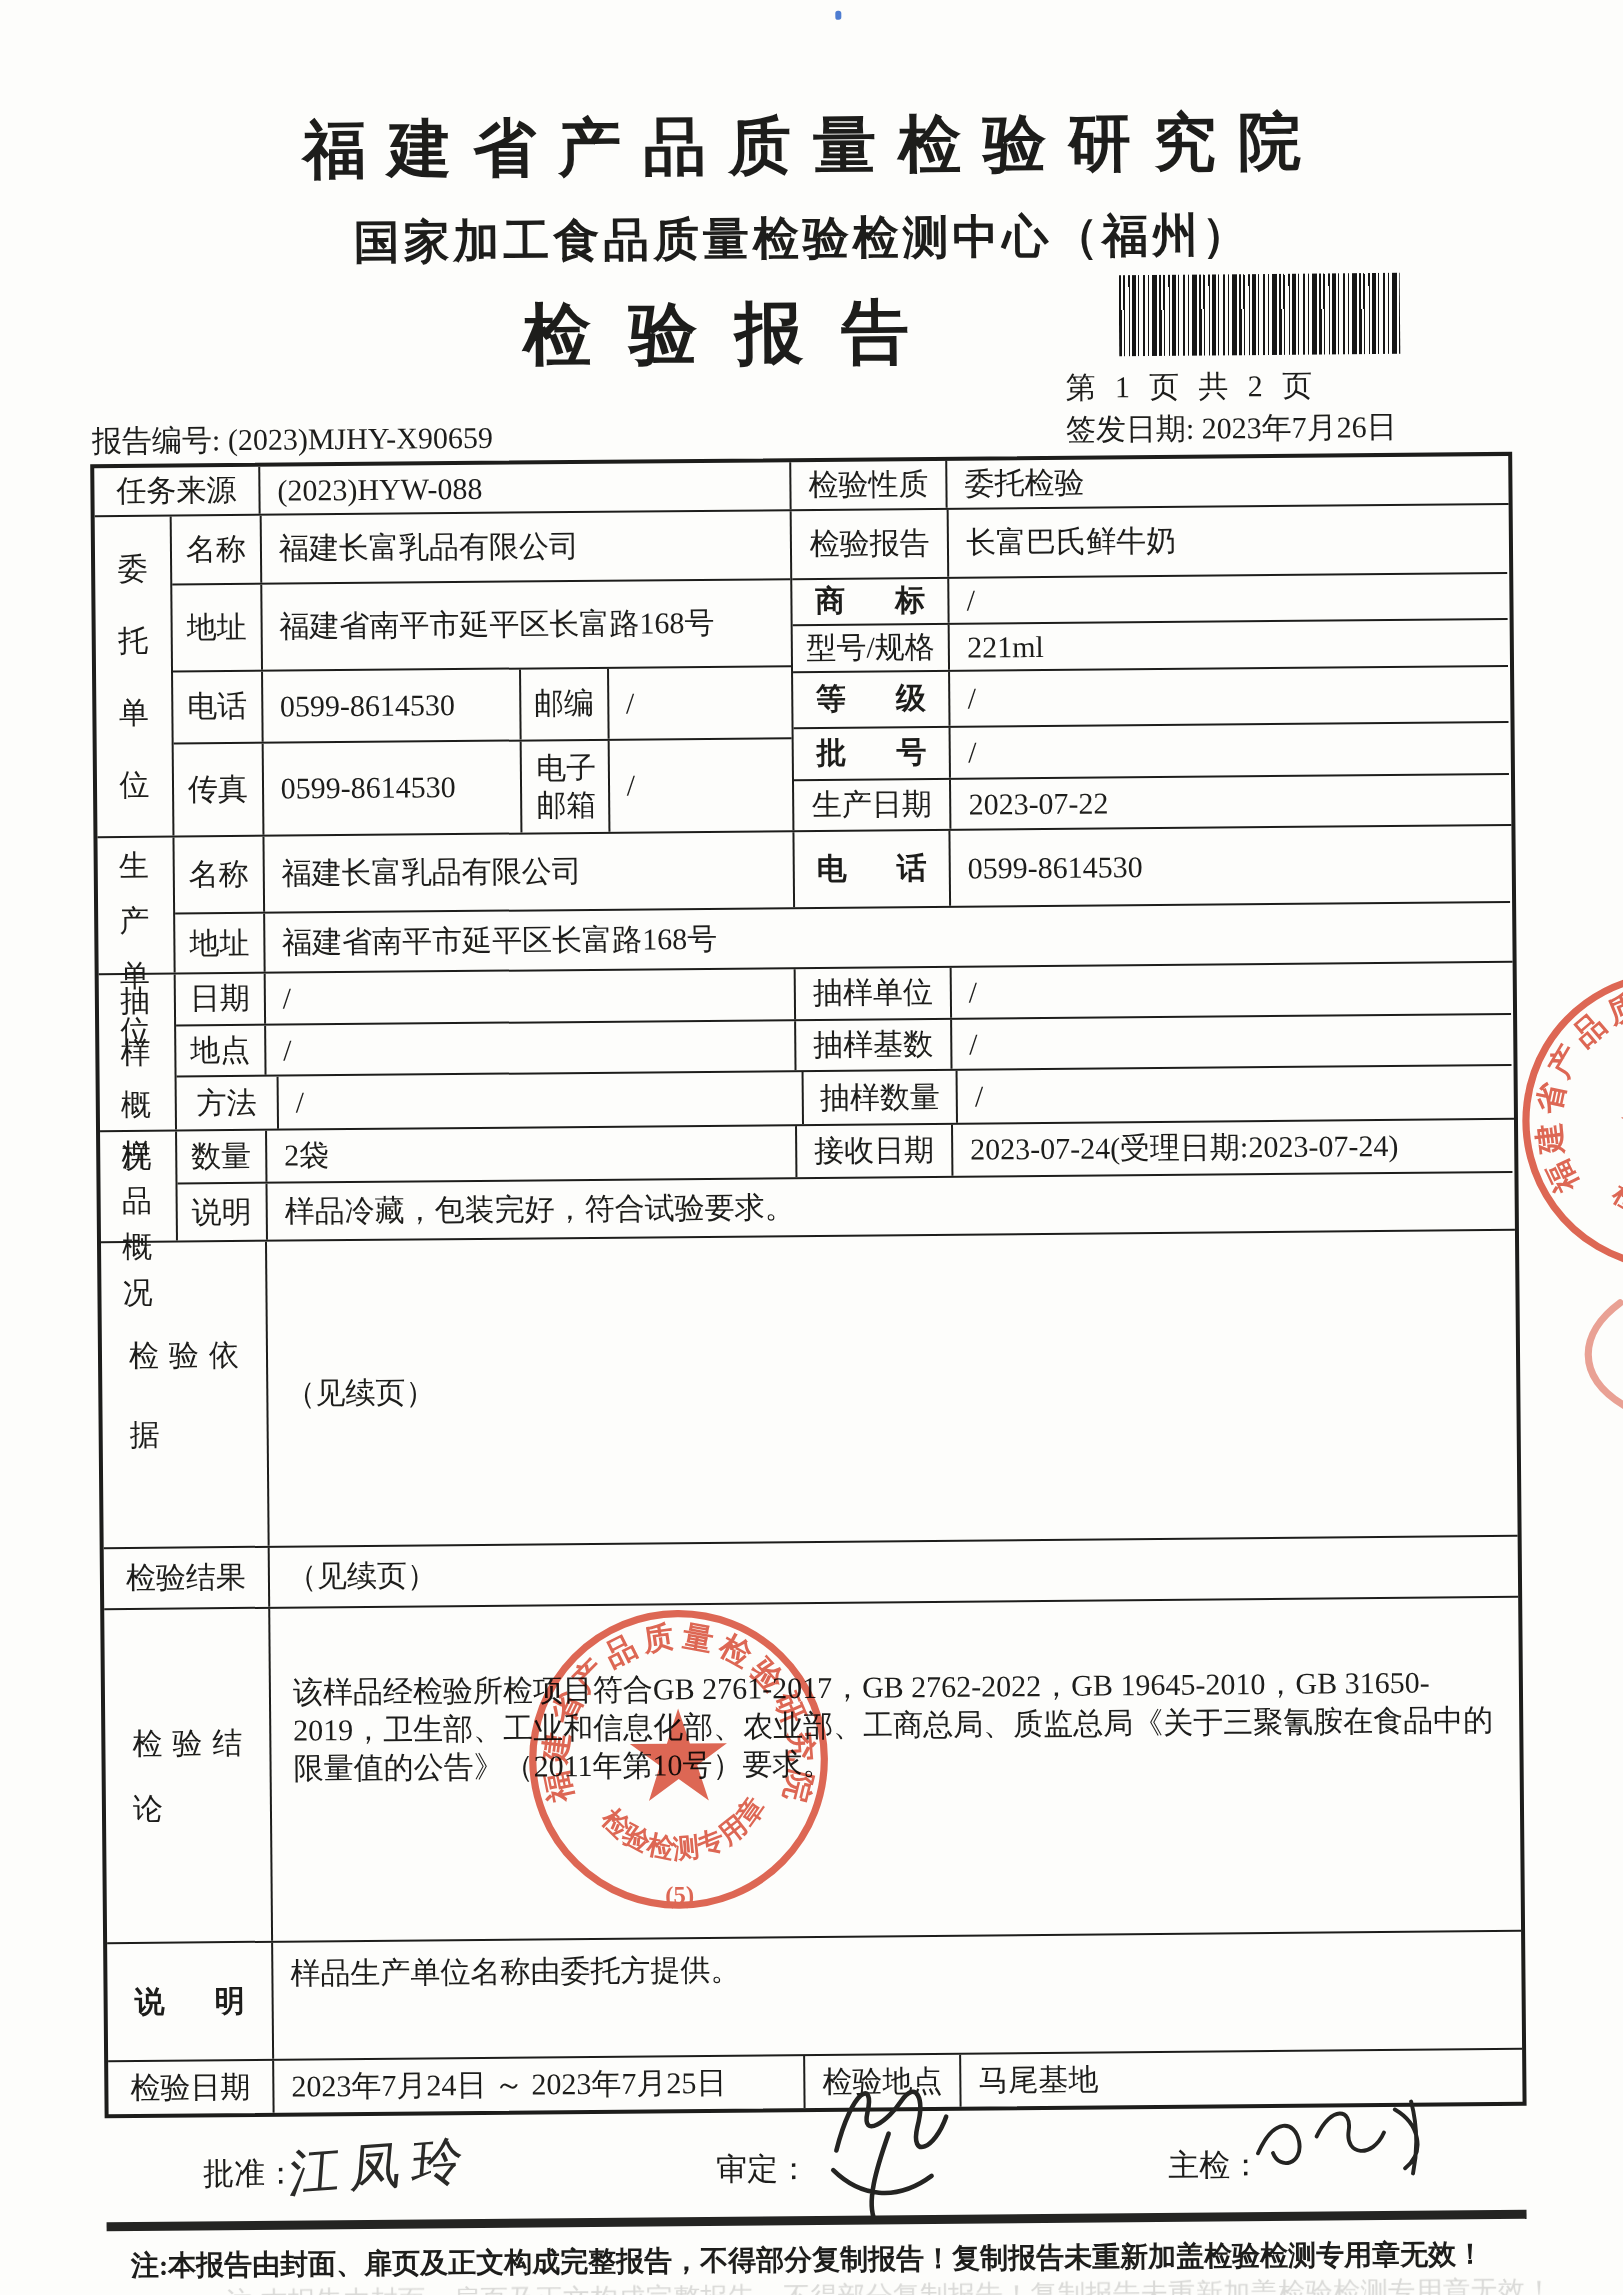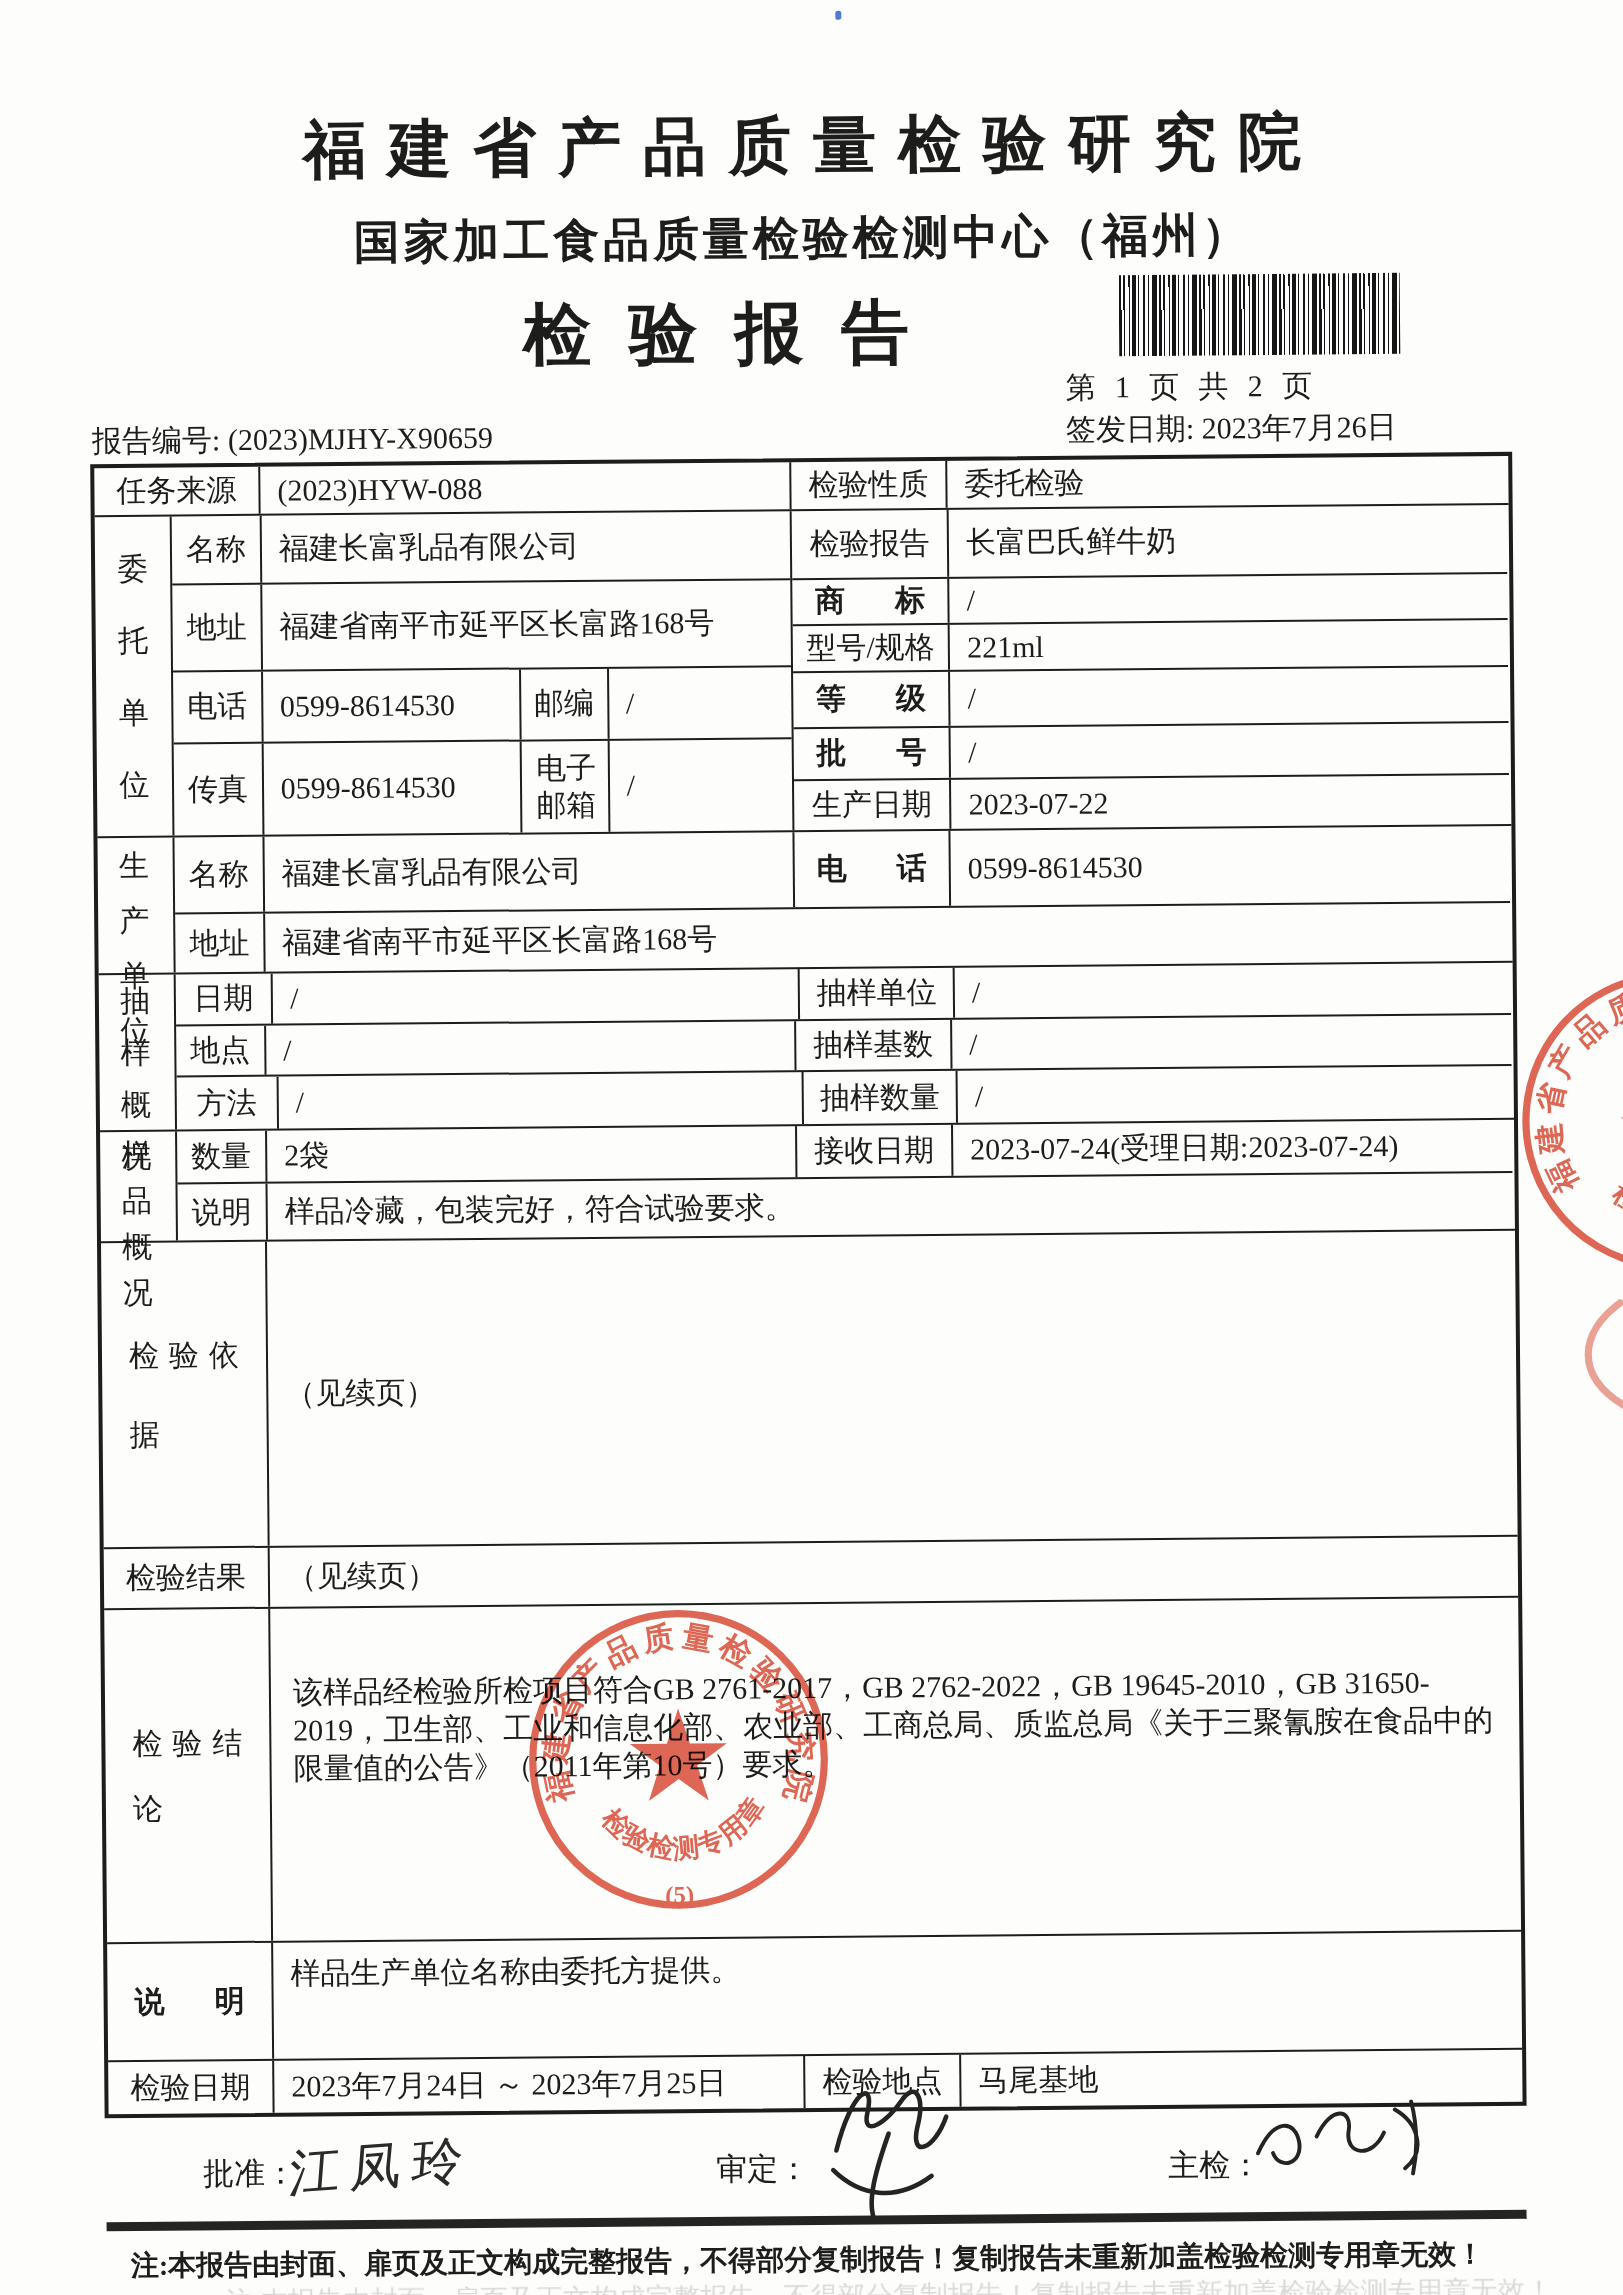--- a/index.html
+++ b/index.html
@@ -177,21 +177,21 @@
         </div>
       </div>
     </div>
 
     <div class="band" style="height:157px">
       <div class="c" style="width:75px">
         <span class="lbl22" style="line-height:52px">抽样概况</span>
       </div>
       <div class="stack" style="width:1337px">
         <div class="r" style="height:52px">
-          <div class="c" style="width:96px">日期</div>
+          <div class="c" style="width:88px">日期</div>
           <div class="c v" style="width:531px">/</div>
           <div class="c" style="width:156px">抽样单位</div>
           <div class="c v" style="width:562px">/</div>
         </div>
         <div class="r" style="height:52px">
           <div class="c" style="width:88px">地点</div>
           <div class="c v" style="width:531px">/</div>
           <div class="c" style="width:156px">抽样基数</div>
           <div class="c v" style="width:562px">/</div>
         </div>

